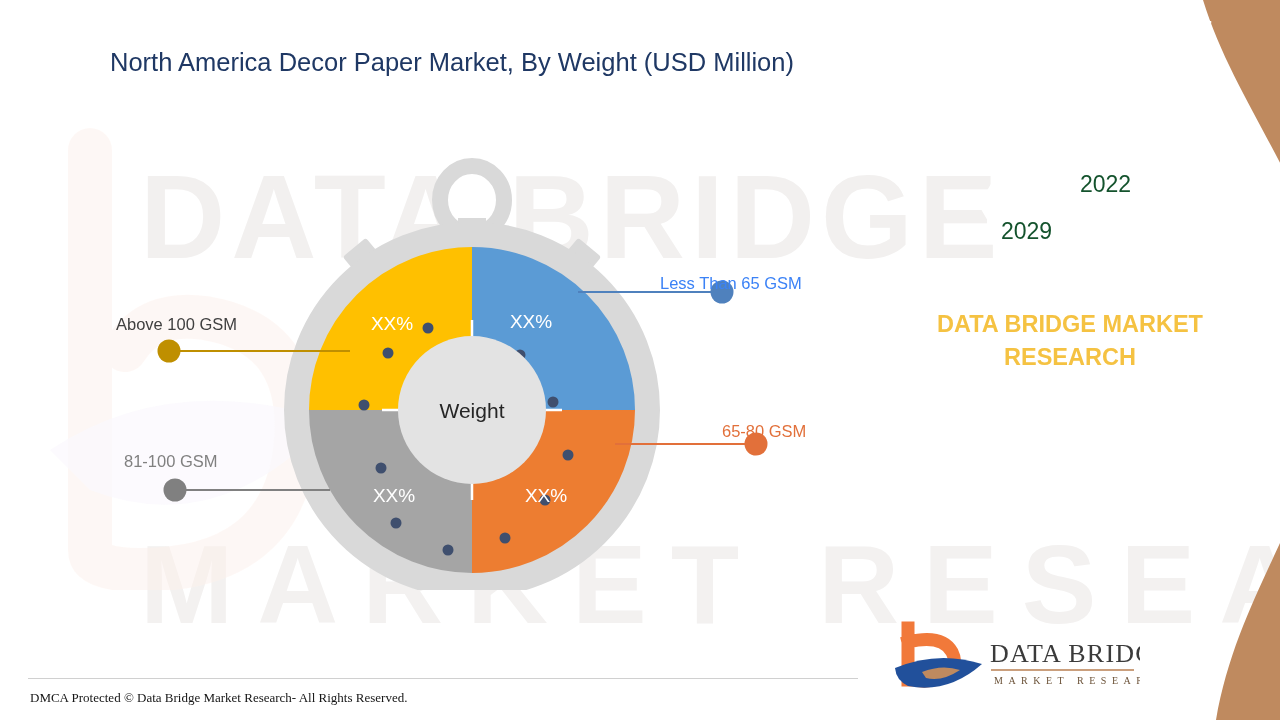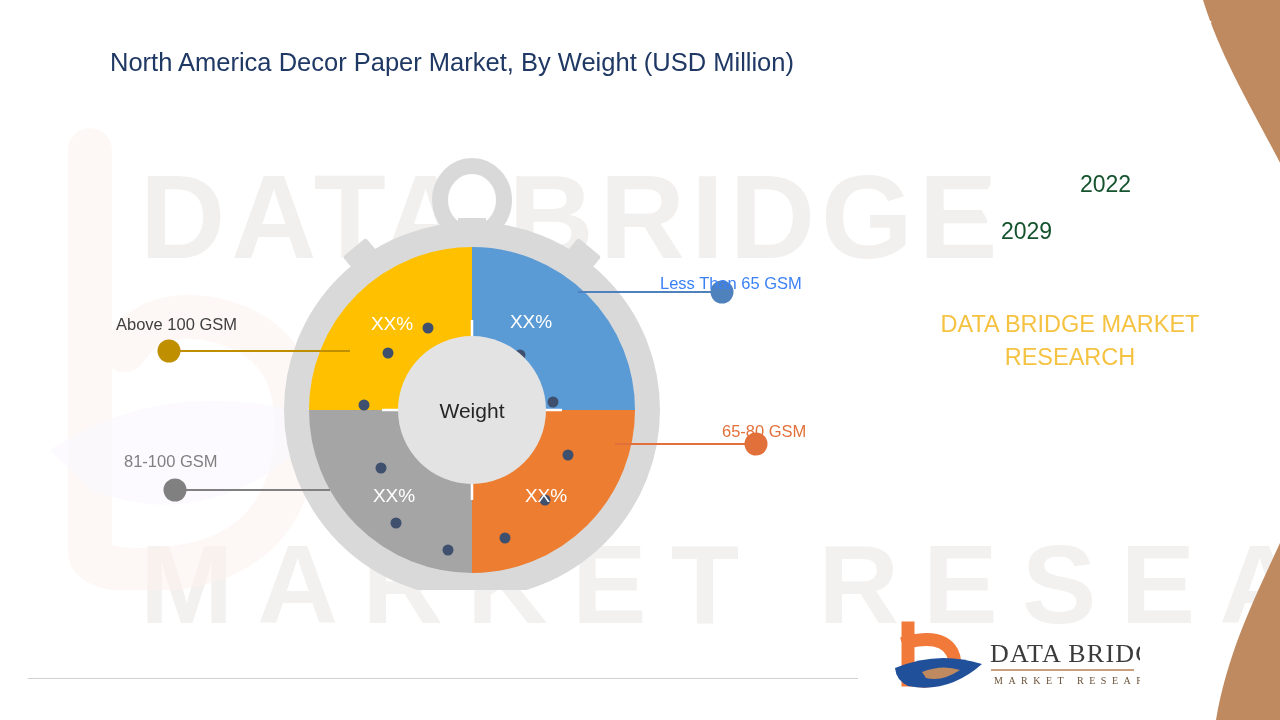--- a/index.html
+++ b/index.html
@@ -103,21 +103,21 @@
 
   #brand-name {
     position: absolute;
     left: 10px;
     top: 308px;
     width: 360px;
     text-align: center;
     color: #f5c242;
     font-size: 23.5px;
     line-height: 33px;
-    font-weight: 400;
+    font-weight: 700;
     font-family: "Liberation Sans", sans-serif;
   }
 
   #panel-logo {
     position: absolute;
     left: 10px;
     top: 620px;
     width: 250px;
     height: 80px;
   }
@@ -335,15 +335,16 @@
     </g>
   </svg>
 
   <div class="leader-label" id="label-less-than-65">Less Than 65 GSM</div>
   <div class="leader-label" id="label-65-80">65-80 GSM</div>
   <div class="leader-label" id="label-81-100">81-100 GSM</div>
   <div class="leader-label" id="label-above-100">Above 100 GSM</div>
 
   <div id="footer">
     <div id="footer-divider"></div>
+    <div class="footer-text" id="footer-dmca">DMCA Protected © Data Bridge Market Research- All Rights Reserved.</div>
   </div>
 
 </div>
 
 </body></html>

